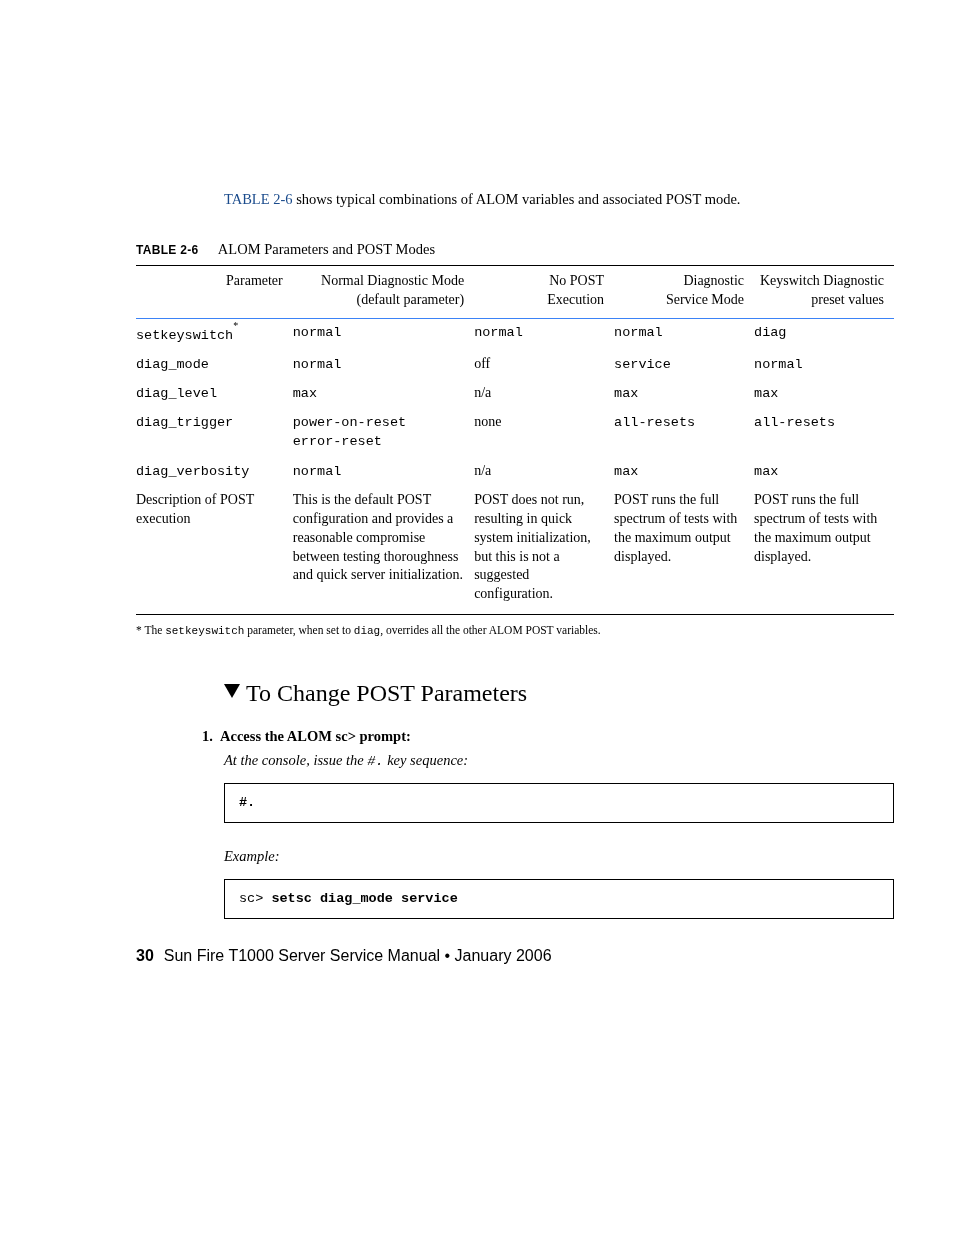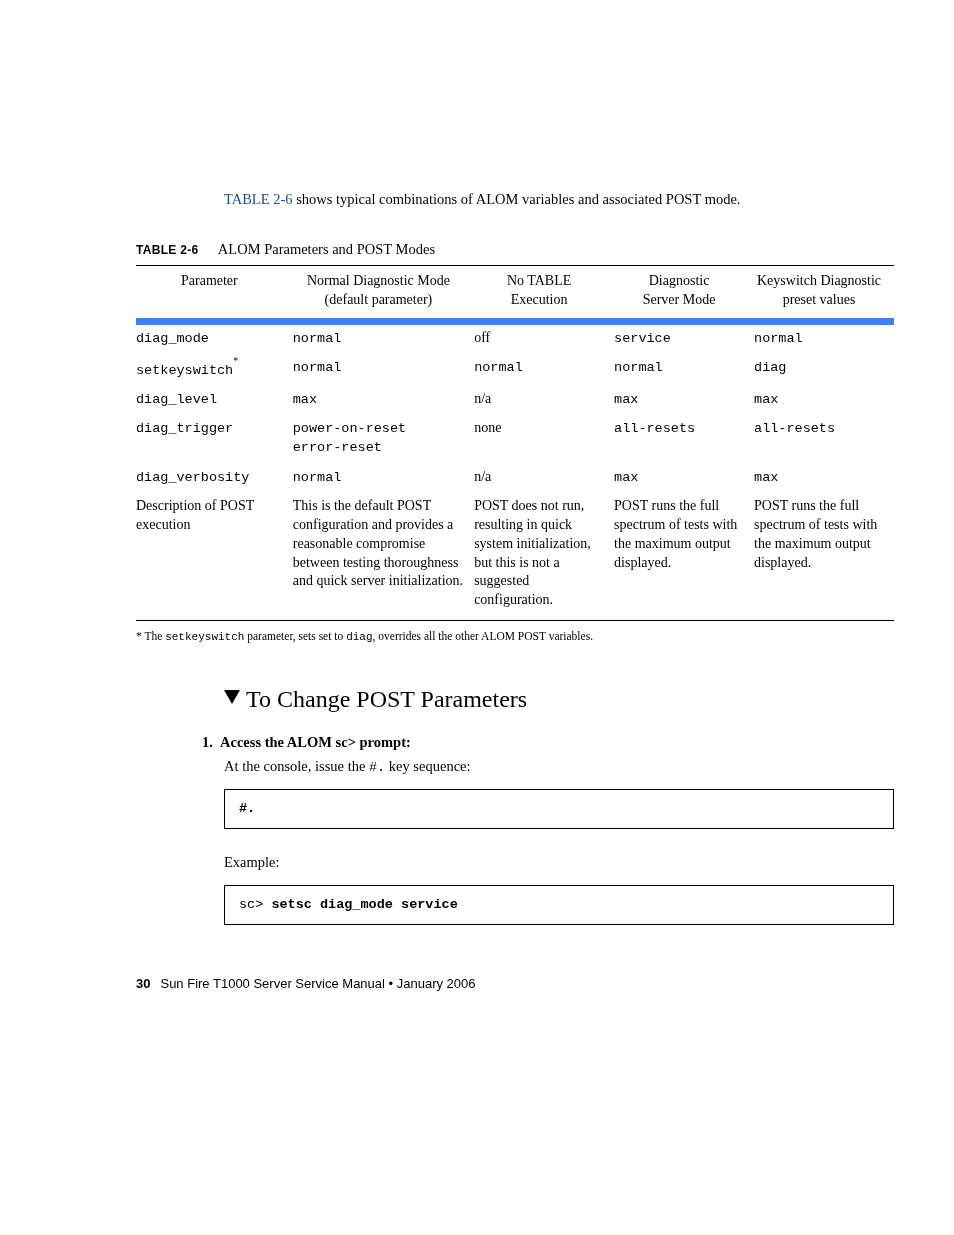--- a/index.html
+++ b/index.html
@@ -35,25 +35,25 @@
     font-family: "Palatino Linotype", Palatino, Georgia, serif;
     font-size: 14.5px;
     margin-left: 16px;
   }
   table.params {
     border-collapse: collapse;
     width: 100%;
     font-size: 14px;
   }
   table.params thead th {
-    text-align: center;
+    text-align: right;
     font-weight: normal;
     font-family: "Palatino Linotype", Palatino, Georgia, serif;
     border-top: 1.5px solid #000;
-    border-bottom: 7px solid #3b82f6;
+    border-bottom: 1px solid #3b82f6;
     padding: 6px 10px 8px 0;
     vertical-align: top;
   }
   table.params tbody td {
     vertical-align: top;
     padding: 4px 10px 6px 0;
   }
   table.params tbody tr.last td {
     border-bottom: 1.5px solid #000;
     padding-bottom: 10px;
@@ -97,26 +97,26 @@
   .step-num { display:inline-block; width: 18px; margin-left:-22px; }
   .codebox {
     border: 1px solid #000;
     padding: 10px 14px;
     margin: 12px 0 18px 0;
     font-family: "Courier New", Courier, monospace;
     font-size: 13.5px;
     white-space: pre;
   }
   .codebox .bold { font-weight: bold; }
-  .step-body { margin: 4px 0 8px 0; }
+  .step-body { margin: 4px 0 8px 0; font-style: italic; }
   .footer {
     position: relative;
-    margin-top: 50px;
+    margin-top: 26px;
     font-family: Helvetica, Arial, sans-serif;
-    font-size: 13px;
+    font-size: 16px;
   }
   .footer .pg { font-weight: bold; margin-right: 10px;}
   sup.ast { font-size: 10px; position: relative; top:-4px;}
 </style>
 </head>
 <body>
 
 <div class="page">
 
   <p class="intro">
@@ -137,44 +137,44 @@
         <col class="col-key">
     </colgroup>
     <thead>
       <tr>
         <th>Parameter</th>
         <th>
           <span>Normal Diagnostic Mode</span><br>
           <span>(default parameter)</span>
         </th>
         <th>
-          <span>No TABLE</span><br>
+          <span>No POST</span><br>
           <span>Execution</span>
         </th>
         <th>
           <span>Diagnostic</span><br>
-          <span>Server Mode</span>
+          <span>Service Mode</span>
         </th>
         <th>Keyswitch Diagnostic preset values</th>
       </tr>
     </thead>
     <tbody id="table-body">
         <tr>
+          <td><span class="mono">setkeyswitch</span><sup class="ast">*</sup></td>
+          <td><span class="mono">normal</span></td>
+          <td><span class="mono">normal</span></td>
+          <td><span class="mono">normal</span></td>
+          <td><span class="mono">diag</span></td>
+        </tr>
+        <tr>
           <td><span class="mono">diag_mode</span></td>
           <td><span class="mono">normal</span></td>
           <td>off</td>
           <td><span class="mono">service</span></td>
           <td><span class="mono">normal</span></td>
-        </tr>
-        <tr>
-          <td><span class="mono">setkeyswitch</span><sup class="ast">*</sup></td>
-          <td><span class="mono">normal</span></td>
-          <td><span class="mono">normal</span></td>
-          <td><span class="mono">normal</span></td>
-          <td><span class="mono">diag</span></td>
         </tr>
         <tr>
           <td><span class="mono">diag_level</span></td>
           <td><span class="mono">max</span></td>
           <td>n/a</td>
           <td><span class="mono">max</span></td>
           <td><span class="mono">max</span></td>
         </tr>
         <tr>
           <td><span class="mono">diag_trigger</span></td>
@@ -194,21 +194,21 @@
           <td>Description of POST execution</td>
           <td>This is the default POST configuration and provides a reasonable compromise between testing thoroughness and quick server initialization.</td>
           <td>POST does not run, resulting in quick system initialization, but this is not a suggested configuration.</td>
           <td>POST runs the full spectrum of tests with the maximum output displayed.</td>
           <td>POST runs the full spectrum of tests with the maximum output displayed.</td>
         </tr>
       </tbody>
   </table>
 
   <div class="footnote">
-    <span>*  The </span><span class="mono">setkeyswitch</span><span> parameter, sets set to </span><span class="mono">diag</span><span>, overrides all the other ALOM POST variables.</span>
+    <span>*  The </span><span class="mono">setkeyswitch</span><span> parameter, when set to </span><span class="mono">diag</span><span>, overrides all the other ALOM POST variables.</span>
   </div>
 
   <h2 class="section">
     <span class="tri">
       <svg width="16" height="14" viewBox="0 0 16 14">
           <polygon points="0,0 16,0 8,14" fill="#000"></polygon>
         </svg>
     </span><span>To Change POST Parameters</span>
   </h2>
 

